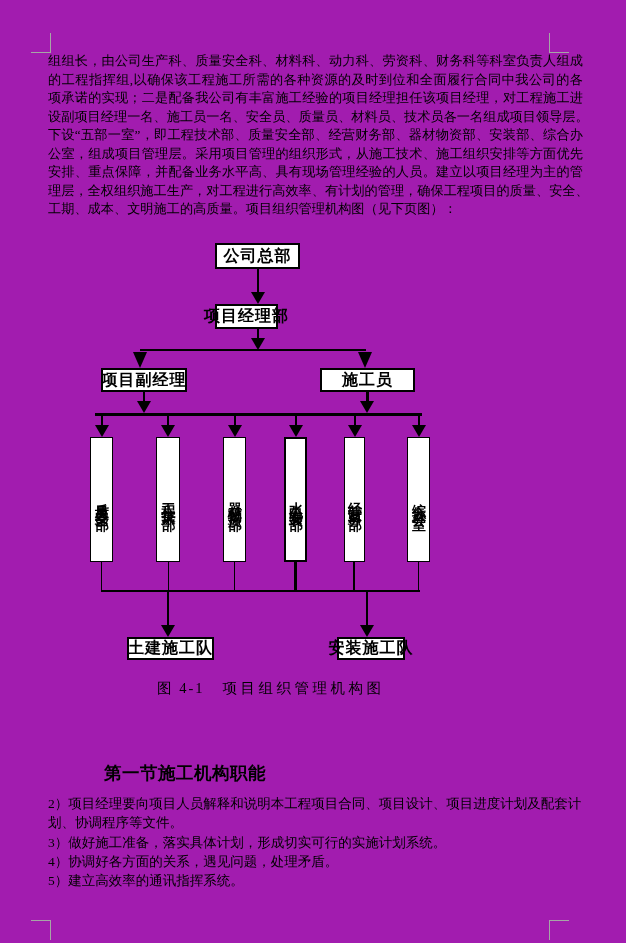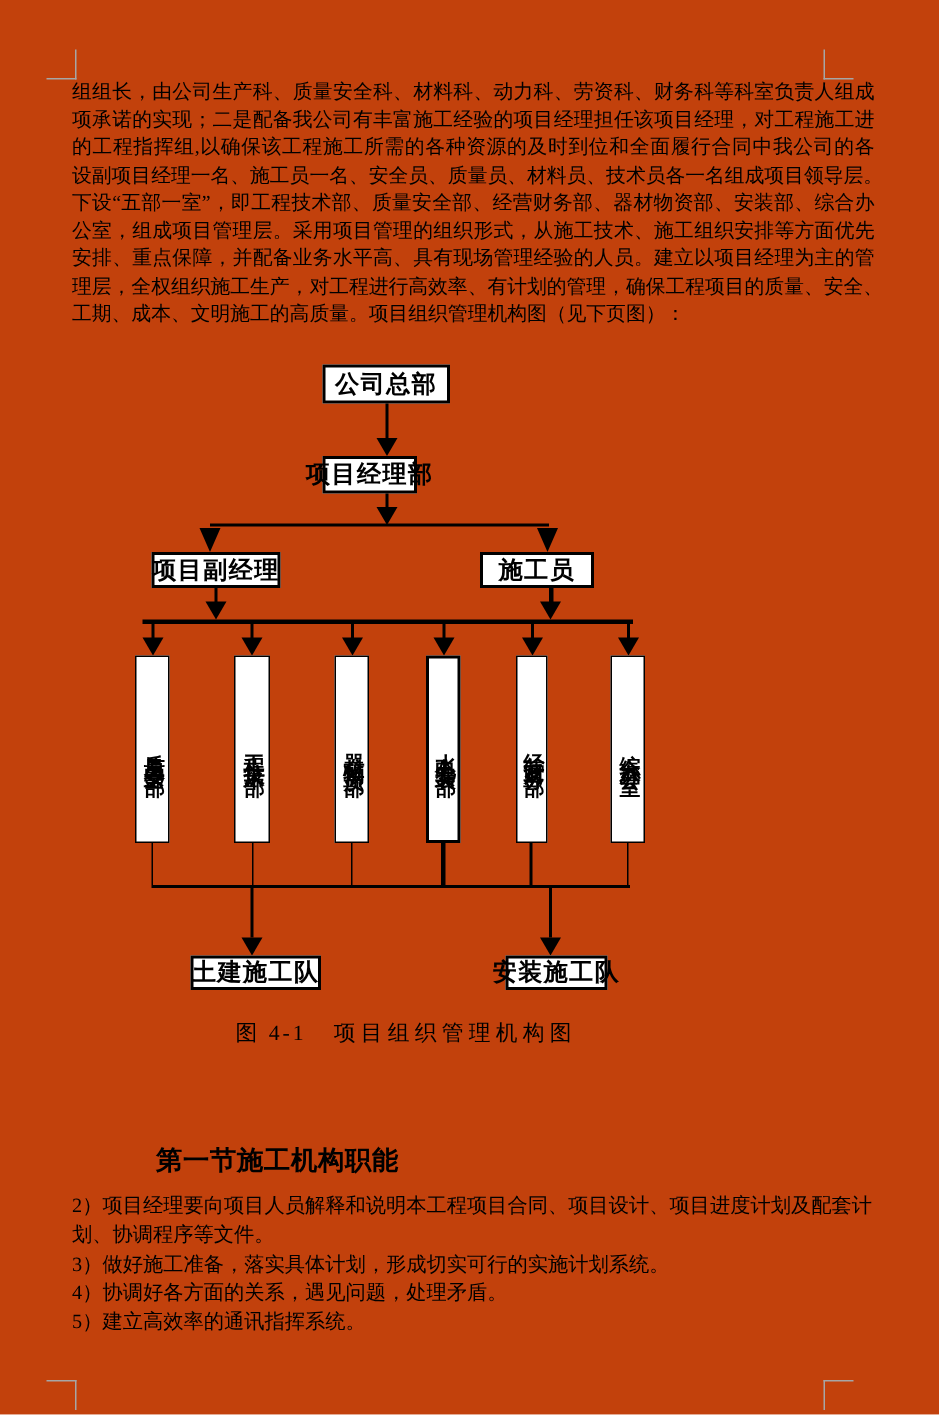--- a/index.html
+++ b/index.html
@@ -1,16 +1,16 @@
 <!DOCTYPE html>
 <html><head>
 <meta charset="utf-8">
 <style>
   html,body{margin:0;padding:0;background:#ffffff;}
-  .page{position:relative;width:626px;height:943px;background:#c2410c;color:#000;
+  .page{position:relative;width:626px;height:943px;background:#a21caf;color:#000;
         font-family:"Liberation Serif","DejaVu Serif",serif;overflow:hidden;}
   
   .mark{position:absolute;width:19px;height:19px;border:0 solid #a6a6a6;}
   .mark.tl{left:31px;top:33px;border-right-width:1px;border-bottom-width:1px;}
   .mark.tr{left:549px;top:33px;border-left-width:1px;border-bottom-width:1px;}
   .mark.bl{left:31px;top:920px;border-right-width:1px;border-top-width:1px;}
   .mark.br{left:549px;top:920px;border-left-width:1px;border-top-width:1px;}
   
   .para{position:absolute;left:48px;top:52px;width:535px;font-size:13.2px;line-height:18.5px;}
   .para .pline{white-space:nowrap;text-align:justify;text-align-last:justify;}
@@ -45,22 +45,22 @@
 <div class="page">
 
   <div class="mark tl"></div>
   <div class="mark tr"></div>
   <div class="mark bl"></div>
   <div class="mark br"></div>
 
   <div class="para">
 
   <div class="pline">组组长，由公司生产科、质量安全科、材料科、动力科、劳资科、财务科等科室负责人组成</div>
+      <div class="pline">的工程指挥组,以确保该工程施工所需的各种资源的及时到位和全面履行合同中我公司的各</div>
       <div class="pline">项承诺的实现；二是配备我公司有丰富施工经验的项目经理担任该项目经理，对工程施工进</div>
-      <div class="pline">的工程指挥组,以确保该工程施工所需的各种资源的及时到位和全面履行合同中我公司的各</div>
       <div class="pline">设副项目经理一名、施工员一名、安全员、质量员、材料员、技术员各一名组成项目领导层。</div>
       <div class="pline">下设“五部一室”，即工程技术部、质量安全部、经营财务部、器材物资部、安装部、综合办</div>
       <div class="pline">公室，组成项目管理层。采用项目管理的组织形式，从施工技术、施工组织安排等方面优先</div>
       <div class="pline">安排、重点保障，并配备业务水平高、具有现场管理经验的人员。建立以项目经理为主的管</div>
       <div class="pline">理层，全权组织施工生产，对工程进行高效率、有计划的管理，确保工程项目的质量、安全、</div>
       <div class="pline">工期、成本、文明施工的高质量。项目组织管理机构图（见下页图）：</div>
     </div>
 
   <div class="diagram">
 
@@ -71,21 +71,21 @@
 
     <div class="dbox" style="left:203px;top:304px;width:63px;height:25px">项目经理部</div>
 
     <div class="ln" style="left:245px;top:329px;width:2px;height:11px"></div>
     <div class="ah" style="left:239px;top:338px"></div>
     <div class="ln" style="left:128px;top:349px;width:226px;height:2px"></div>
     <div class="ah ah16" style="left:121px;top:352px"></div>
     <div class="ah ah16" style="left:346px;top:352px"></div>
 
     <div class="dbox" style="left:89px;top:368px;width:86px;height:24px">项目副经理</div>
-    <div class="dbox" style="left:308px;top:368px;width:76px;height:24px">施工员</div>
+    <div class="dbox" style="left:308px;top:368px;width:95px;height:24px">施工员</div>
 
     <div class="ln" style="left:131px;top:392px;width:2px;height:10px"></div>
     <div class="ah" style="left:125px;top:401px"></div>
     <div class="ln" style="left:354px;top:392px;width:3px;height:10px"></div>
     <div class="ah" style="left:348px;top:401px"></div>
 
     <div class="ln" style="left:83px;top:413px;width:327px;height:3px"></div>
 
     <div class="ln" style="left:89px;top:416px;width:2px;height:10px"></div>
     <div class="ah" style="left:83px;top:425px"></div>

